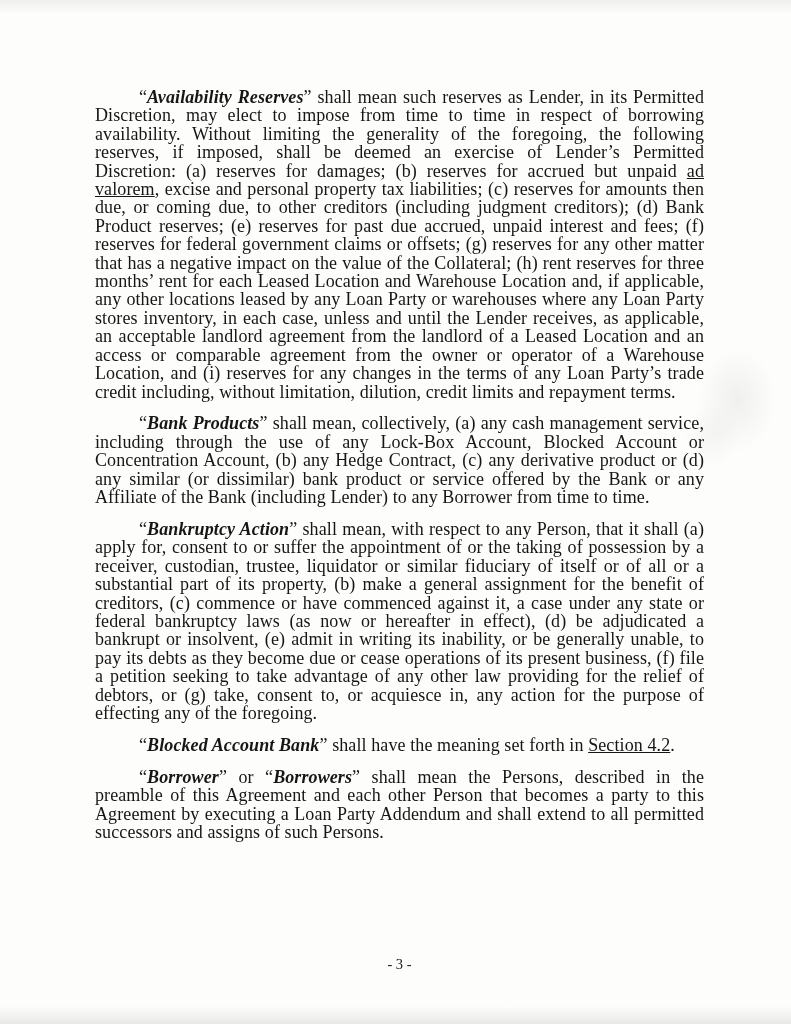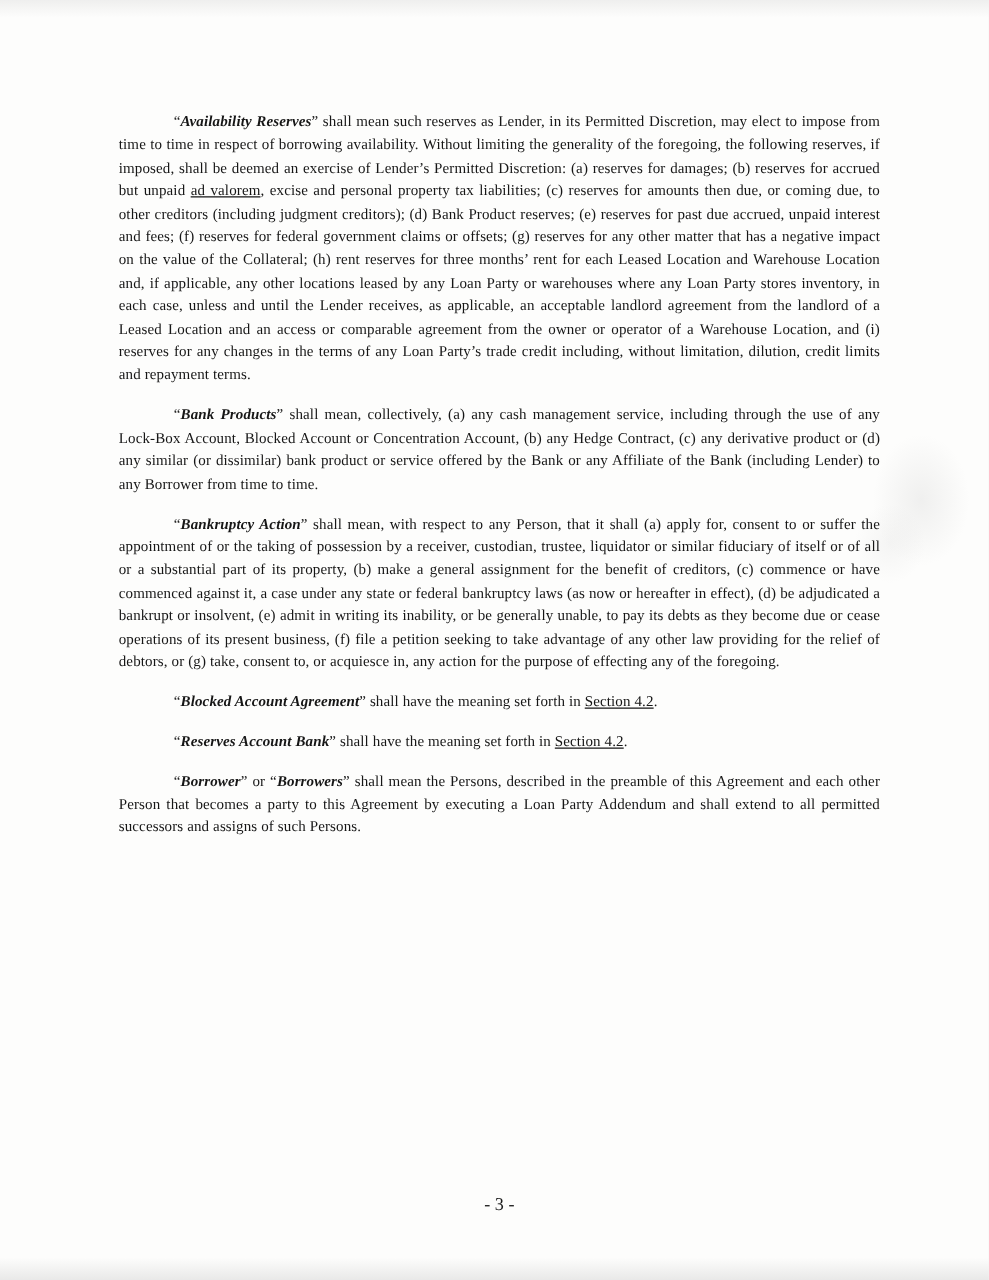--- a/index.html
+++ b/index.html
@@ -21,21 +21,21 @@
     color: #161616;
   }
   .text-block {
     position: absolute;
     left: 95px; top: 88px; width: 609px;
   }
   .para {
     margin: 0 0 13.5px 0;
     text-align: justify;
     text-indent: 44px;
-    font-size: 12px;
+    font-size: 18px;
     line-height: 18.4px;
     letter-spacing: 0.1px;
   }
   .seg-plain { }
   .seg-term { font-weight: bold; font-style: italic; }
   .seg-underline { text-decoration: underline; }
   .page-footer {
     position: absolute;
     left: 95px; width: 609px; top: 956px;
     text-align: center;
@@ -44,18 +44,17 @@
   }
 </style>
 </head>
 <body>
 
 <div class="scan-page">
   <div class="text-block">
     <p class="para"><span class="seg-plain">“</span><span class="seg-term">Availability Reserves</span><span class="seg-plain">” shall mean such reserves as Lender, in its Permitted Discretion, may elect to impose from time to time in respect of borrowing availability.  Without limiting the generality of the foregoing, the following reserves, if imposed, shall be deemed an exercise of Lender’s Permitted Discretion:  (a) reserves for damages; (b) reserves for accrued but unpaid </span><span class="seg-underline">ad valorem</span><span class="seg-plain">, excise and personal property tax liabilities; (c) reserves for amounts then due, or coming due, to other creditors (including judgment creditors); (d) Bank Product reserves; (e) reserves for past due accrued, unpaid interest and fees; (f) reserves for federal government claims or offsets; (g) reserves for any other matter that has a negative impact on the value of the Collateral; (h) rent reserves for three months’ rent for each Leased Location and Warehouse Location and, if applicable, any other locations leased by any Loan Party or warehouses where any Loan Party stores inventory, in each case, unless and until the Lender receives, as applicable, an acceptable landlord agreement from the landlord of a Leased Location and an access or comparable agreement from the owner or operator of a Warehouse Location, and (i) reserves for any changes in the terms of any Loan Party’s trade credit including, without limitation, dilution, credit limits and repayment terms.</span></p>
     <p class="para"><span class="seg-plain">“</span><span class="seg-term">Bank Products</span><span class="seg-plain">” shall mean, collectively, (a) any cash management service, including through the use of any Lock-Box Account, Blocked Account or Concentration Account, (b) any Hedge Contract, (c) any derivative product or (d) any similar (or dissimilar) bank product or service offered by the Bank or any Affiliate of the Bank (including Lender) to any Borrower from time to time.</span></p>
     <p class="para"><span class="seg-plain">“</span><span class="seg-term">Bankruptcy Action</span><span class="seg-plain">” shall mean, with respect to any Person, that it shall (a) apply for, consent to or suffer the appointment of or the taking of possession by a receiver, custodian, trustee, liquidator or similar fiduciary of itself or of all or a substantial part of its property, (b) make a general assignment for the benefit of creditors, (c) commence or have commenced against it, a case under any state or federal bankruptcy laws (as now or hereafter in effect), (d) be adjudicated a bankrupt or insolvent, (e) admit in writing its inability, or be generally unable, to pay its debts as they become due or cease operations of its present business, (f) file a petition seeking to take advantage of any other law providing for the relief of debtors, or (g) take, consent to, or acquiesce in, any action for the purpose of effecting any of the foregoing.</span></p>
-    <p class="para"><span class="seg-plain">“</span><span class="seg-term">Blocked Account Agreement</span><span class="seg-plain">” shall have the meaning set forth in </span><span class="seg-underline">Section 4.2</span><span class="seg-plain">.</span></p>
-    <p class="para"><span class="seg-plain">“</span><span class="seg-term">Reserves Account Bank</span><span class="seg-plain">” shall have the meaning set forth in </span><span class="seg-underline">Section 4.2</span><span class="seg-plain">.</span></p>
+    <p class="para"><span class="seg-plain">“</span><span class="seg-term">Blocked Account Bank</span><span class="seg-plain">” shall have the meaning set forth in </span><span class="seg-underline">Section 4.2</span><span class="seg-plain">.</span></p>
     <p class="para"><span class="seg-plain">“</span><span class="seg-term">Borrower</span><span class="seg-plain">” or “</span><span class="seg-term">Borrowers</span><span class="seg-plain">” shall mean the Persons, described in the preamble of this Agreement and each other Person that becomes a party to this Agreement by executing a Loan Party Addendum and shall extend to all permitted successors and assigns of such Persons.</span></p>
   </div>
   <div class="page-footer">- 3 -</div>
 </div>
 
 </body></html>

